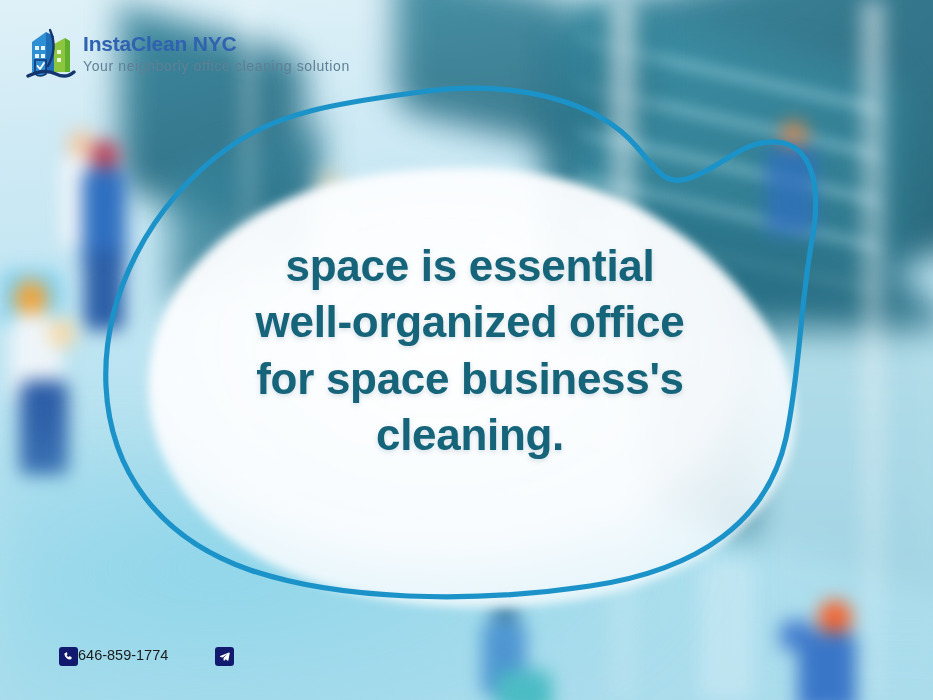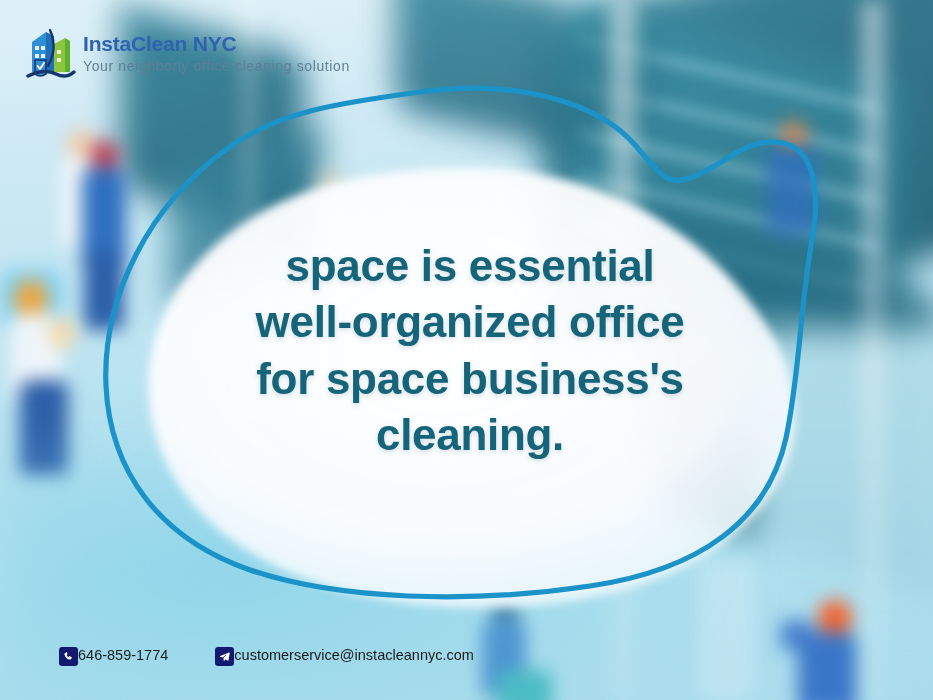--- a/index.html
+++ b/index.html
@@ -407,17 +407,16 @@
         </svg>
       </span>
       <span class="contact-text">646-859-1774</span>
     </div>
     <div class="contact-item">
       <span class="badge">
         <svg width="11" height="11" viewBox="0 0 16 16">
           <path fill="#ffffff" d="M14.6 2.1 1.6 7.3c-.5.2-.5.9 0 1l3.5 1.2 7-5.2-5.6 6 .3 3.5c.1.5.7.6 1 .2l1.8-2 3 2.2c.4.3.9.1 1-.4l2-10.6c.1-.6-.4-1-.9-1.1z"></path>
         </svg>
       </span>
-      <span class="contact-text">customerservice@instacleannyc.com</span>
     </div>
   </div>
 
 </div>
 
 </body></html>

